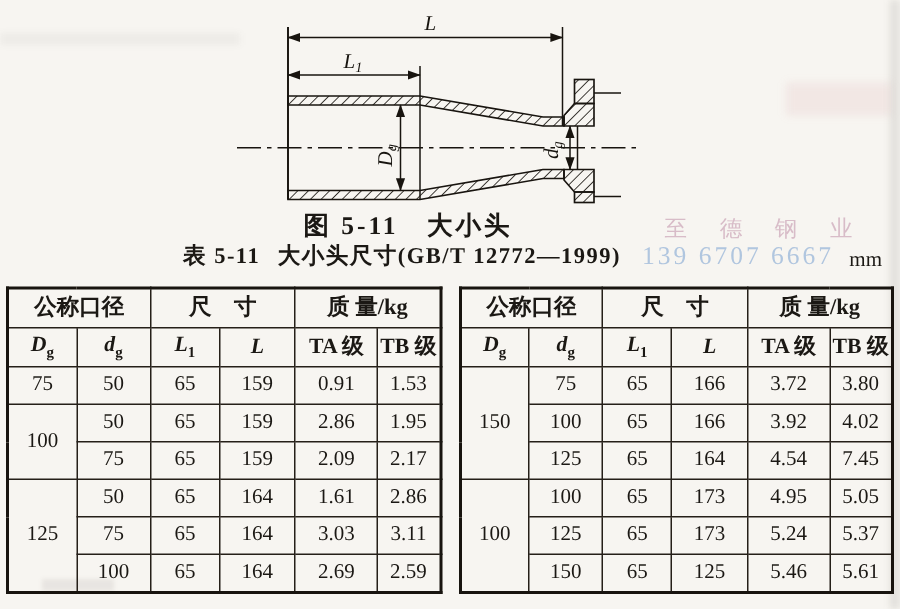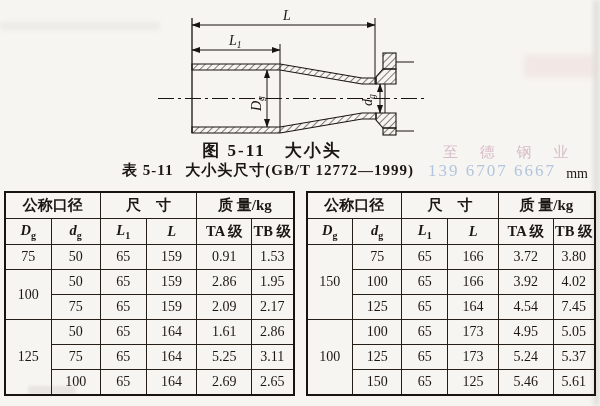--- a/index.html
+++ b/index.html
@@ -178,29 +178,29 @@
             <td>50</td>
             <td>65</td>
             <td>164</td>
             <td>1.61</td>
             <td>2.86</td>
           </tr>
           <tr>
             <td>75</td>
             <td>65</td>
             <td>164</td>
-            <td>5.25</td>
+            <td>3.03</td>
             <td>3.11</td>
           </tr>
           <tr>
             <td>100</td>
             <td>65</td>
             <td>164</td>
             <td>2.69</td>
-            <td>2.65</td>
+            <td>2.59</td>
           </tr>
         </tbody>
     </table>
 
     <table class="spec">
       <colgroup>
           <col class="c1">
           <col class="c2">
           <col class="c3">
           <col class="c4">

